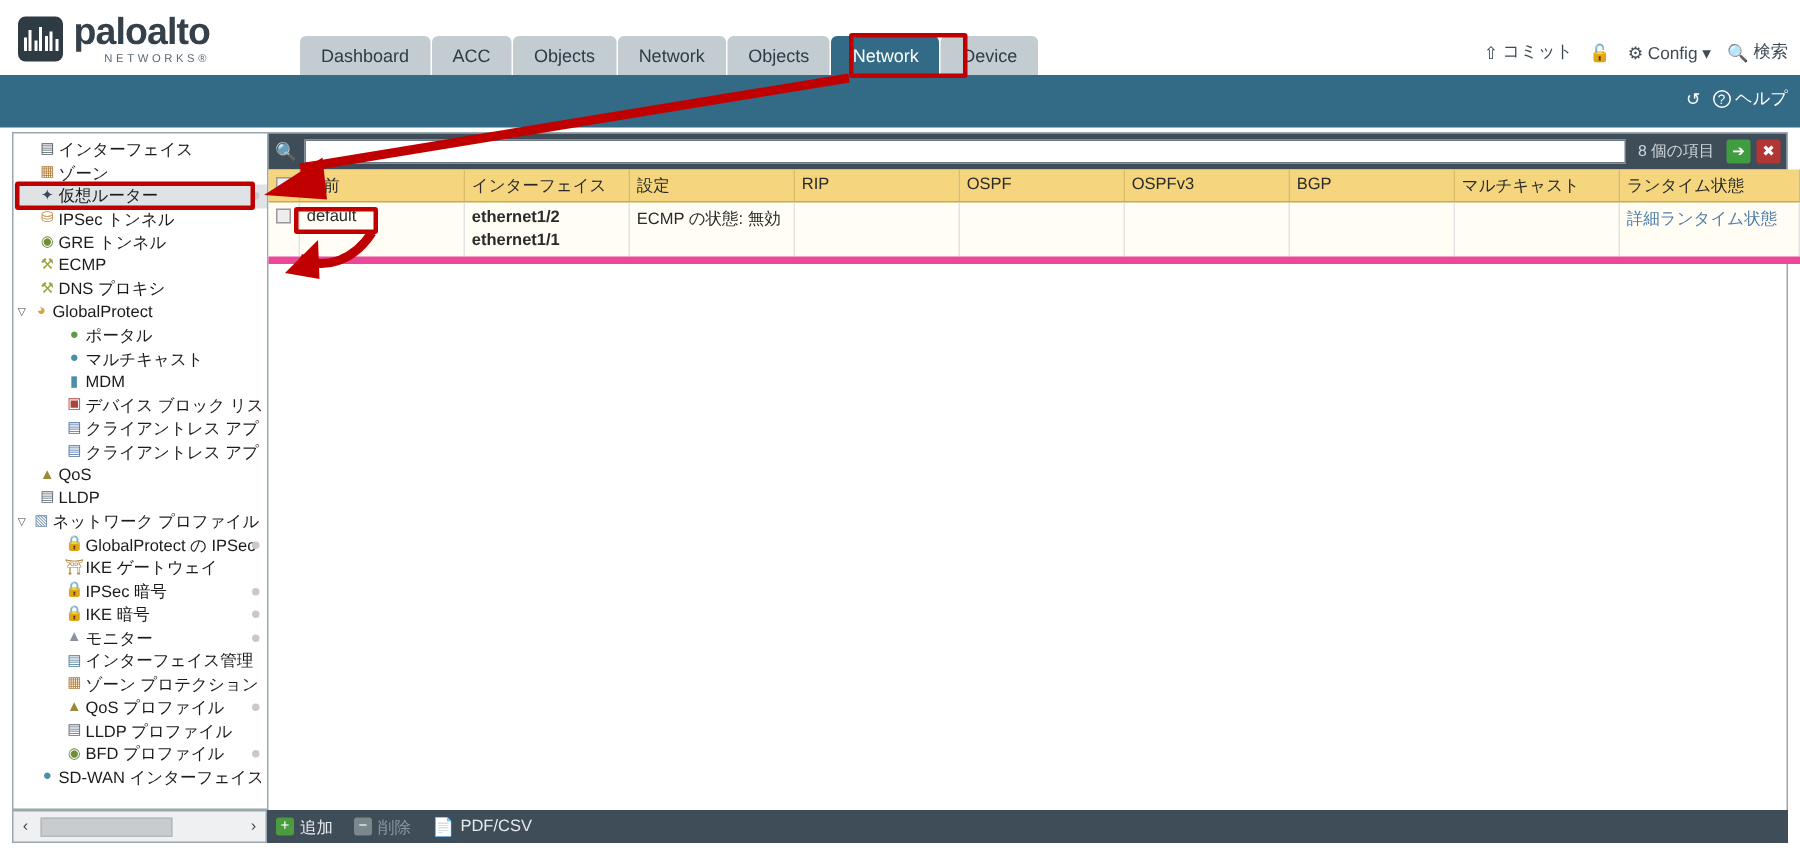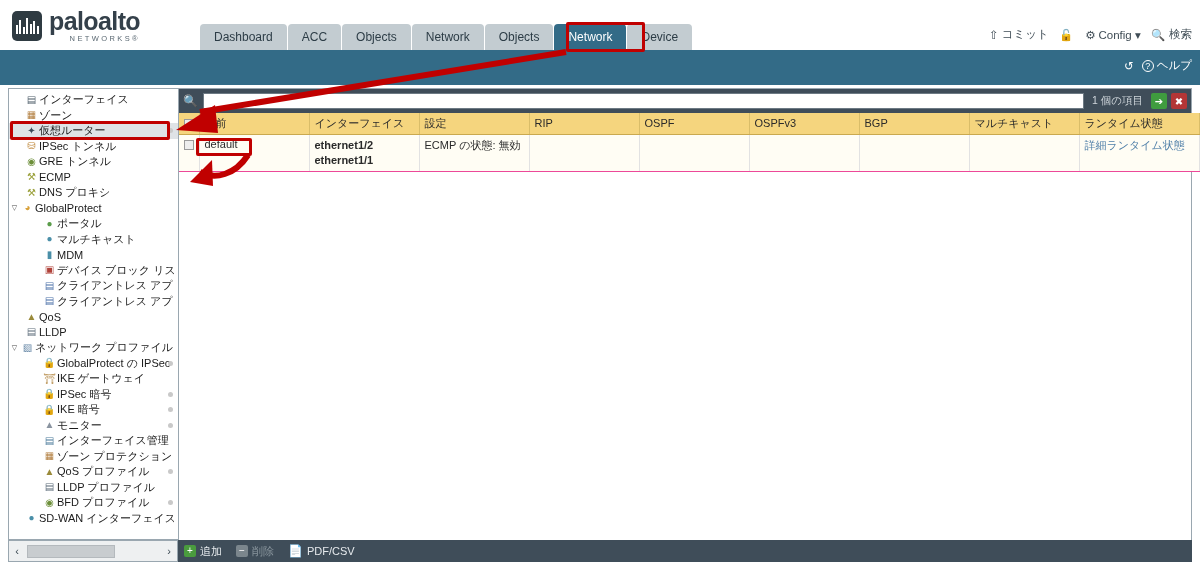--- a/index.html
+++ b/index.html
@@ -109,21 +109,21 @@
   .sq.red { background: #b33636; }
 
   table.grid { width: 100%; border-collapse: collapse; table-layout: fixed; }
   table.grid th {
     background: #f5d57e; color: #2a2a2a; font-size: 11px; font-weight: normal;
     text-align: left; height: 21px; padding: 0 5px;
     border-right: 1px solid #d9bd69; border-bottom: 1px solid #caa94f;
   }
   table.grid td {
     font-size: 11px; color: #2a2a2a; vertical-align: top;
-    padding: 3px 5px; border-right: 1px solid #e2e2e2; border-bottom: 1px solid #ec4899;
+    padding: 3px 5px; border-right: 1px solid #e2e2e2; border-bottom: 5px solid #ec4899;
     background: #fffdf4;
   }
   td.cb, th.cb { width: 20px; text-align: center; padding: 3px 0; }
   .chk { display: inline-block; width: 10px; height: 10px; background: #ededed;
          border: 1px solid #9a9a9a; vertical-align: middle; cursor: pointer; }
   .lnk { color: #4f7fa8; cursor: pointer; }
   .celline { line-height: 15px; font-weight: bold; }
 
   .bottombar {
     position: absolute; left: 178px; top: 540px; width: 1014px; height: 22px;
@@ -363,21 +363,21 @@
     <div class="sb-arrow">‹</div>
     <div class="sb-thumb"></div>
     <div class="sb-track"></div>
     <div class="sb-arrow">›</div>
   </div>
 
   <div class="main">
     <div class="searchrow">
       <div class="search-ico">🔍</div>
       <input class="search-input" type="text" placeholder="" style="">
-      <div class="itemcount">1 個の項目</div>
+      <div class="itemcount">8 個の項目</div>
       <div class="sq green">➔</div>
       <div class="sq red">✖</div>
     </div>
 
     <table class="grid">
       <colgroup>
         <col style="width:20px">
           <col style="width:110px">
           <col style="width:110px">
           <col style="width:110px">

